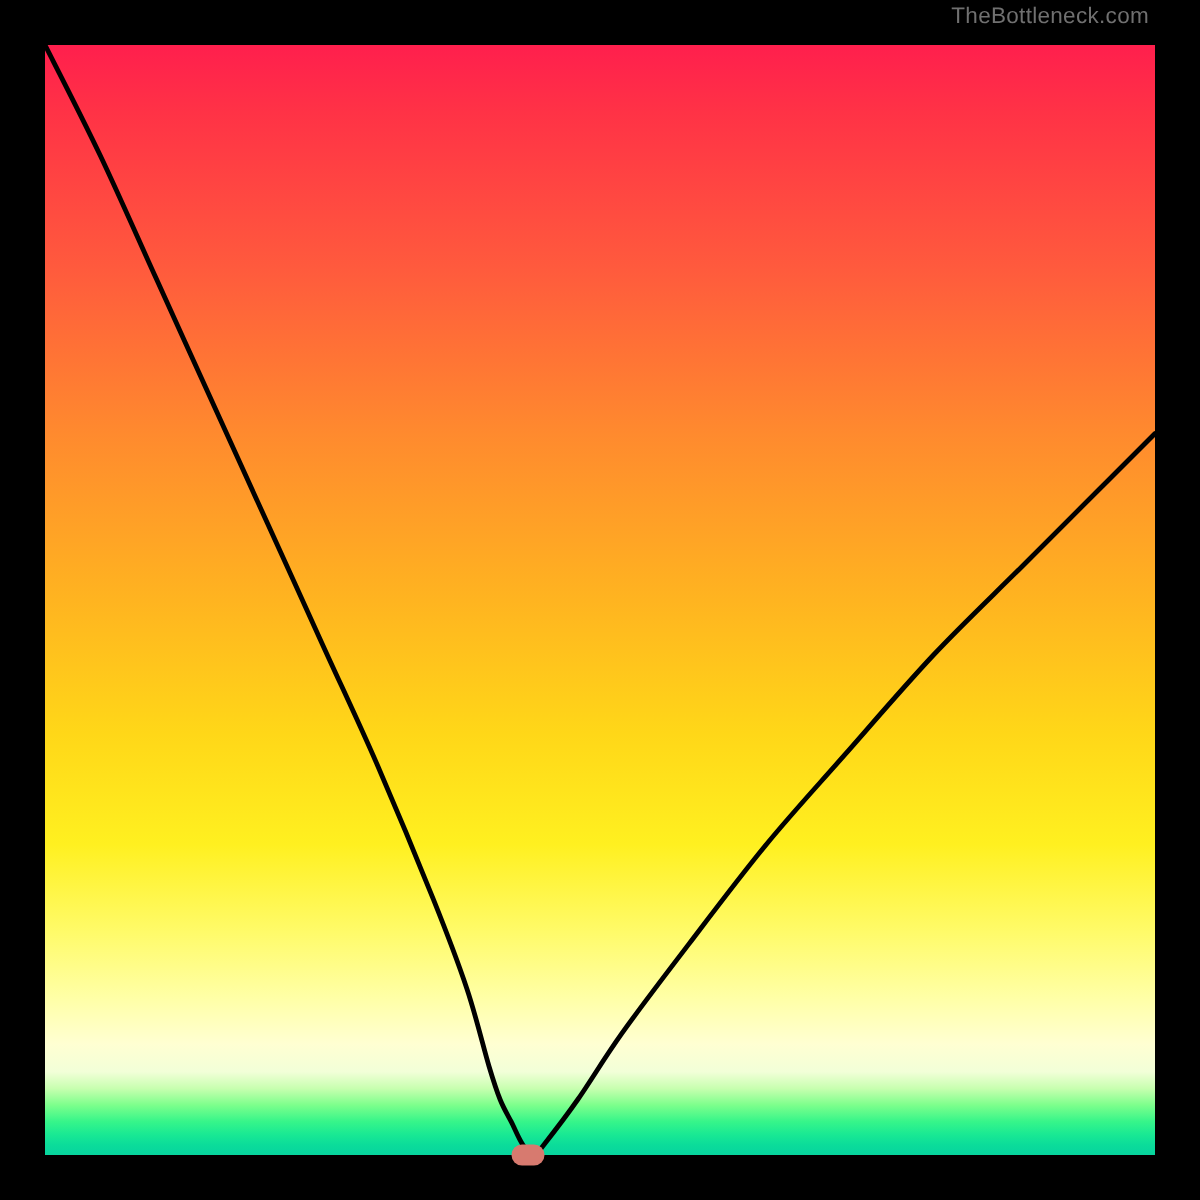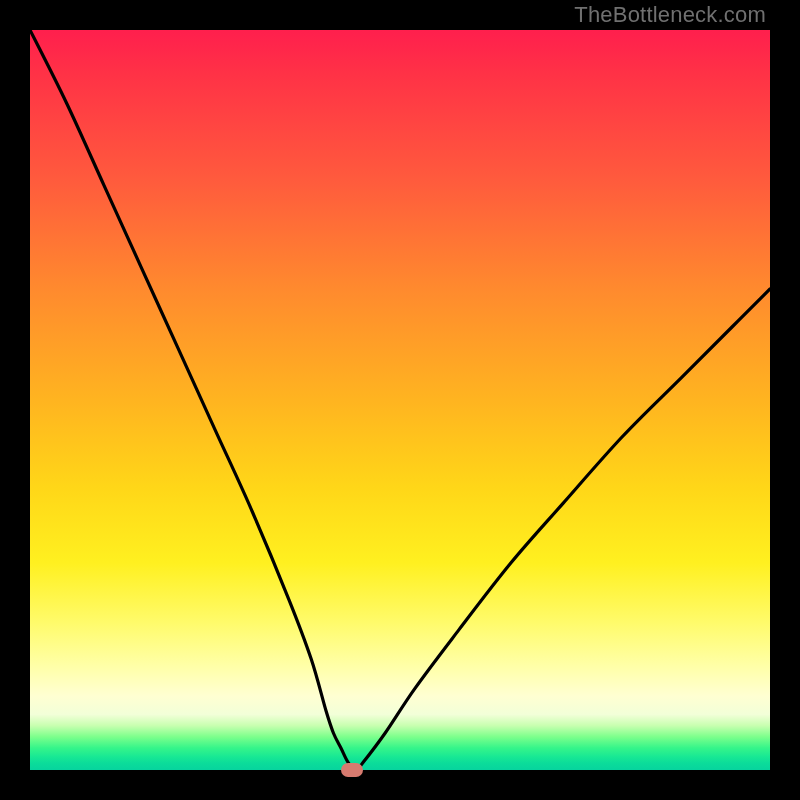--- a/index.html
+++ b/index.html
@@ -52,21 +52,21 @@
     left: 0;
     top: 0;
     width: 740px;
     height: 740px;
   }
   .watermark {
     position: absolute;
     top: 2px;
     right: 34px;
     color: #707070;
-    font-size: 22px;
+    font-size: 15px;
     letter-spacing: 0.2px;
     font-weight: 400;
     user-select: none;
   }
   .marker {
     position: absolute;
     width: 22px;
     height: 14px;
     border-radius: 7px;
     background: #d77a6f;

